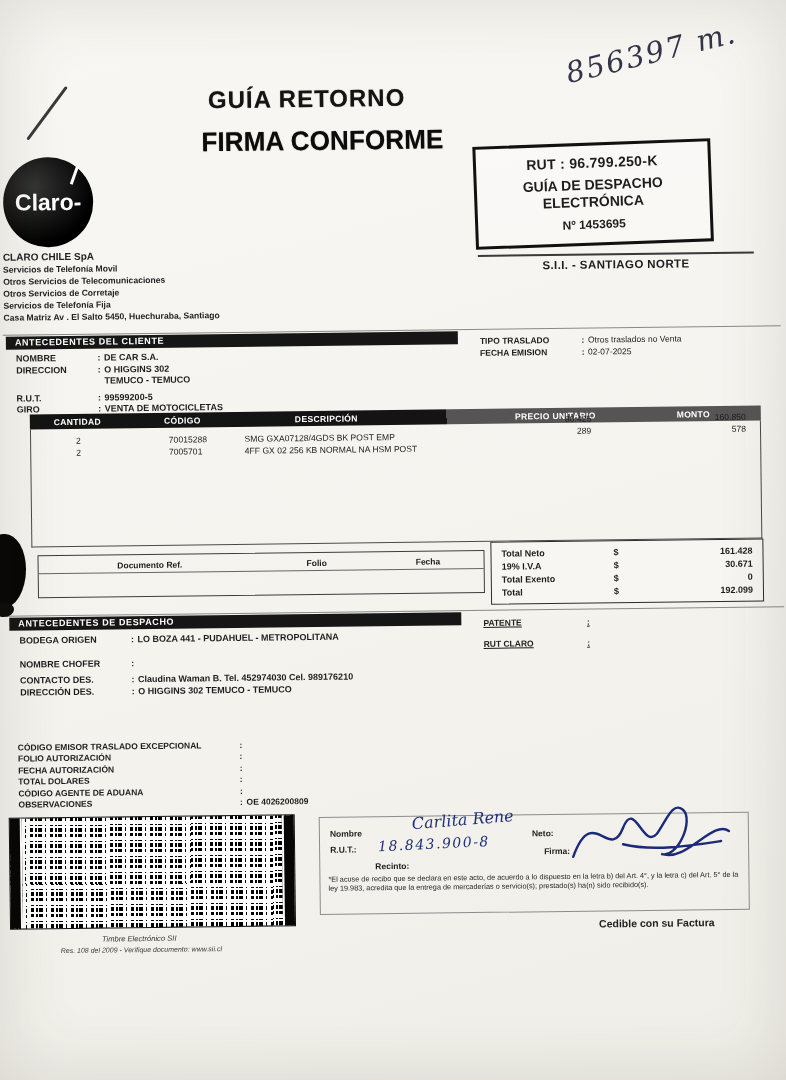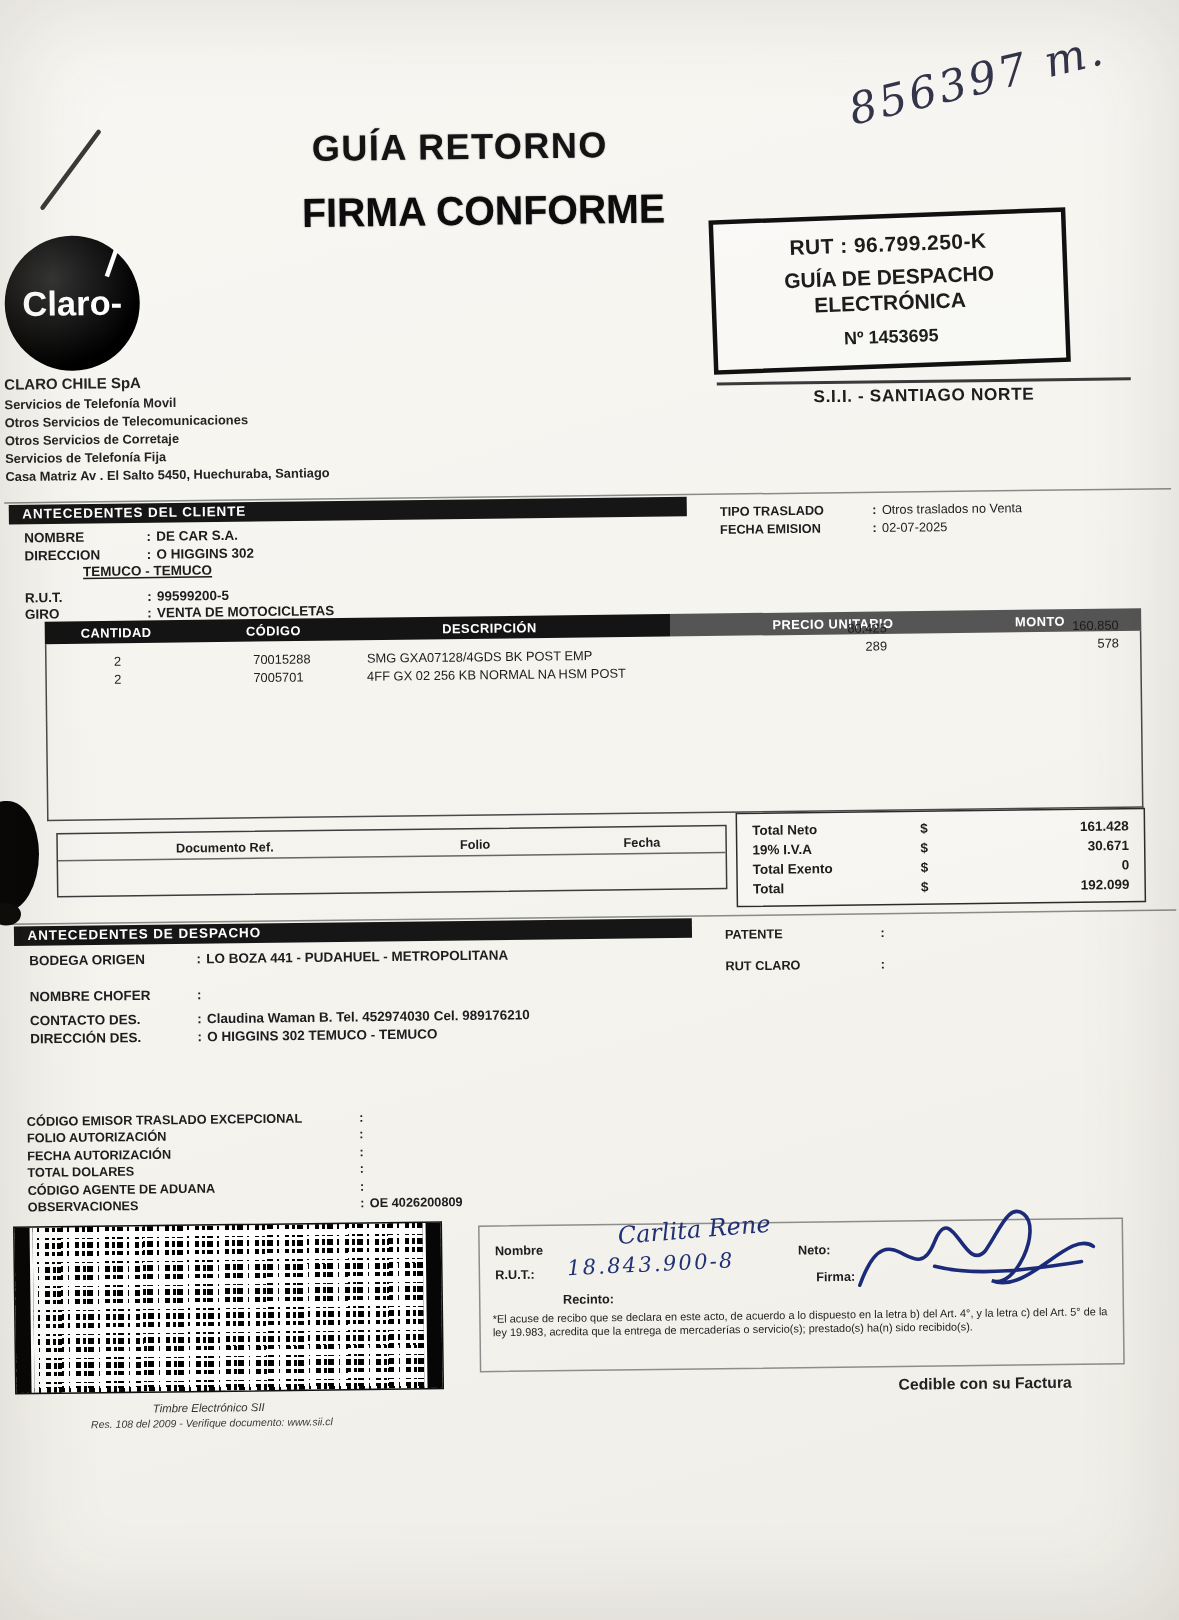--- a/index.html
+++ b/index.html
@@ -52,21 +52,21 @@
   .bar-client { left:7px; top:332px; }
   .bar-desp   { left:7px; top:613px; }
 
   .frow { display:flex; line-height:11.5px; }
   .lbl { font-weight:bold; }
   .colon { display:inline-block; width:10px; text-align:center; font-weight:bold; }
   .val { font-weight:bold; white-space:nowrap; }
 
   .client-fields { left:17px; top:349px; font-size:9px; }
   .client-fields .lbl { width:78px; }
-  .client-fields .indent { margin-left:39px;text-decoration:underline; }
+  .client-fields .indent { margin-left:88px; }
   .gap-top { margin-top:5px; }
 
   .meta-fields { left:481px; top:337px; font-size:8.5px; }
   .meta-fields .lbl { width:98px; }
   .meta-fields .val { font-weight:normal; }
 
   
   .items-header { left:30px; top:410px; width:731px; height:15px; display:flex; align-items:center;
           background:linear-gradient(90deg,#141414 0%,#141414 57%,#555 57%,#555 100%);
           color:#fff; font-size:8.6px; font-weight:bold; letter-spacing:.3px; }
@@ -95,21 +95,21 @@
   .docref .hdr { display:flex; align-items:flex-end; height:18px; border-bottom:1px solid #666;
           font-size:8.5px; font-weight:bold; padding-bottom:2px; }
   .docref .d1 { width:50%; text-align:center; }
   .docref .d2 { width:25%; text-align:center; }
   .docref .d3 { width:25%; text-align:center; }
 
   .despacho-fields { left:17px; top:631px; font-size:9px; }
   .despacho-fields .lbl { width:108px; }
   .mt12 { margin-top:12px; }
   .mt5  { margin-top:5px; }
-  .chofer-right { left:481px; font-size:8.5px; }
+  .chofer-right { left:481px; font-size:8.5px;text-decoration:underline; }
   .chofer-right .lbl { width:100px; }
   .row-patente { top:619px; }
   .row-rutchofer { top:640px; }
 
   .footer-fields { left:14px; top:738px; font-size:8.5px; }
   .footer-fields .frow { line-height:11.4px; }
   .footer-fields .lbl { width:218px; }
 
   
   .barcode { left:4px; top:813px; width:286px; height:112px;

